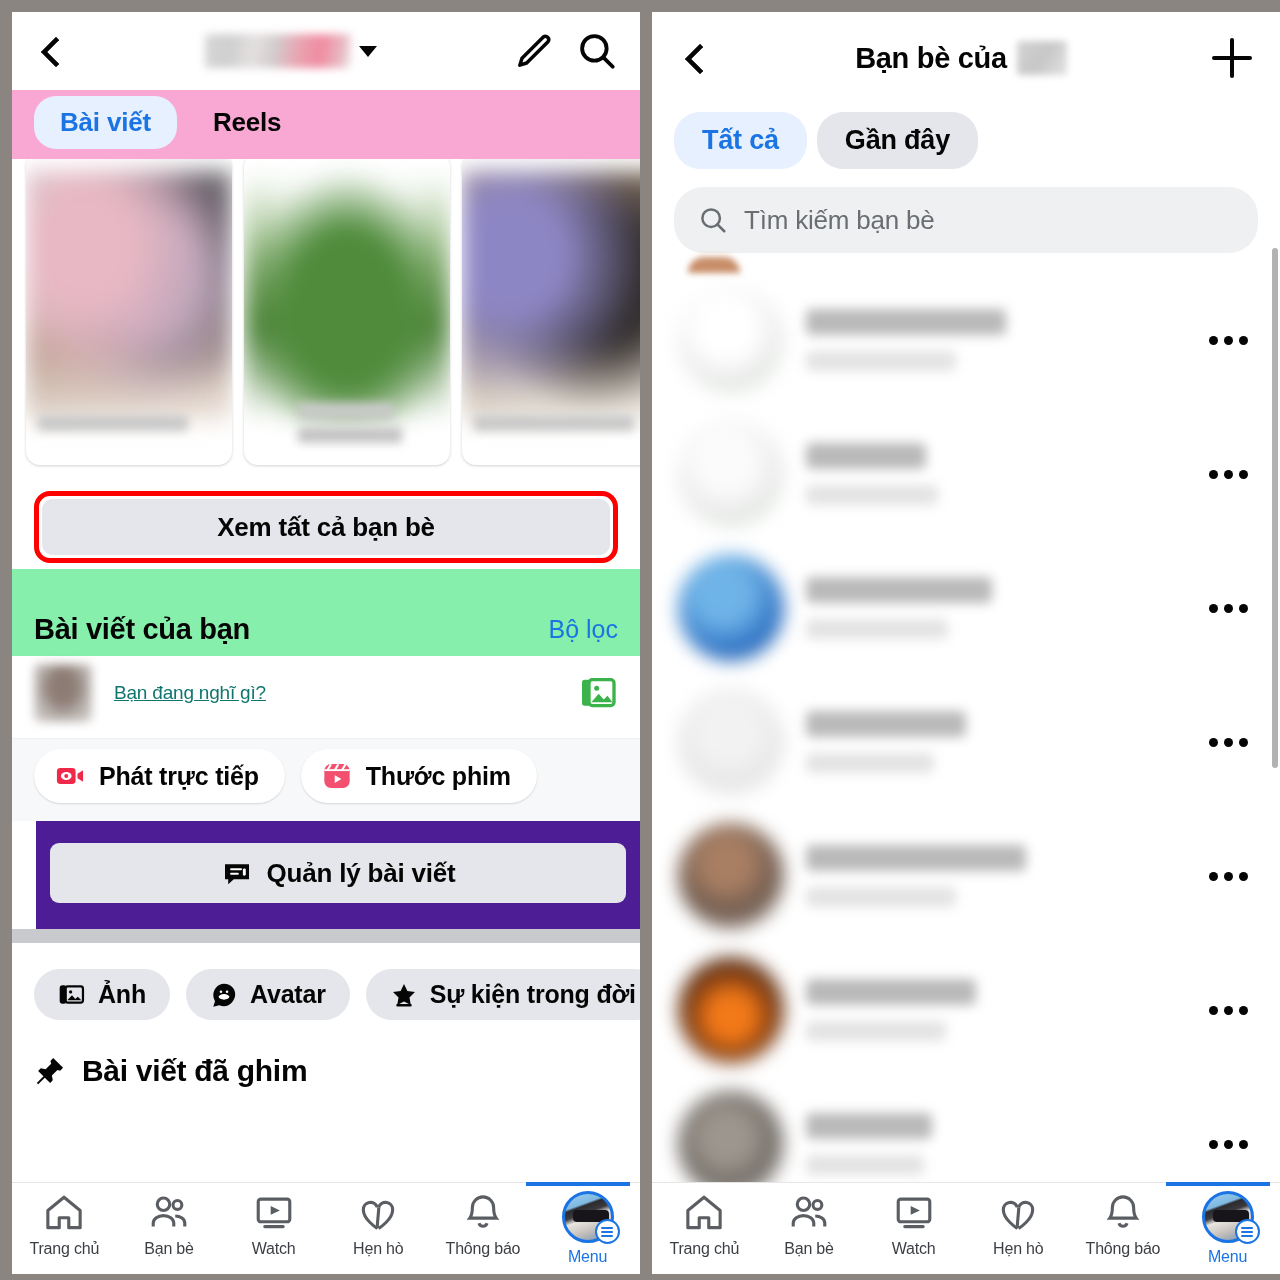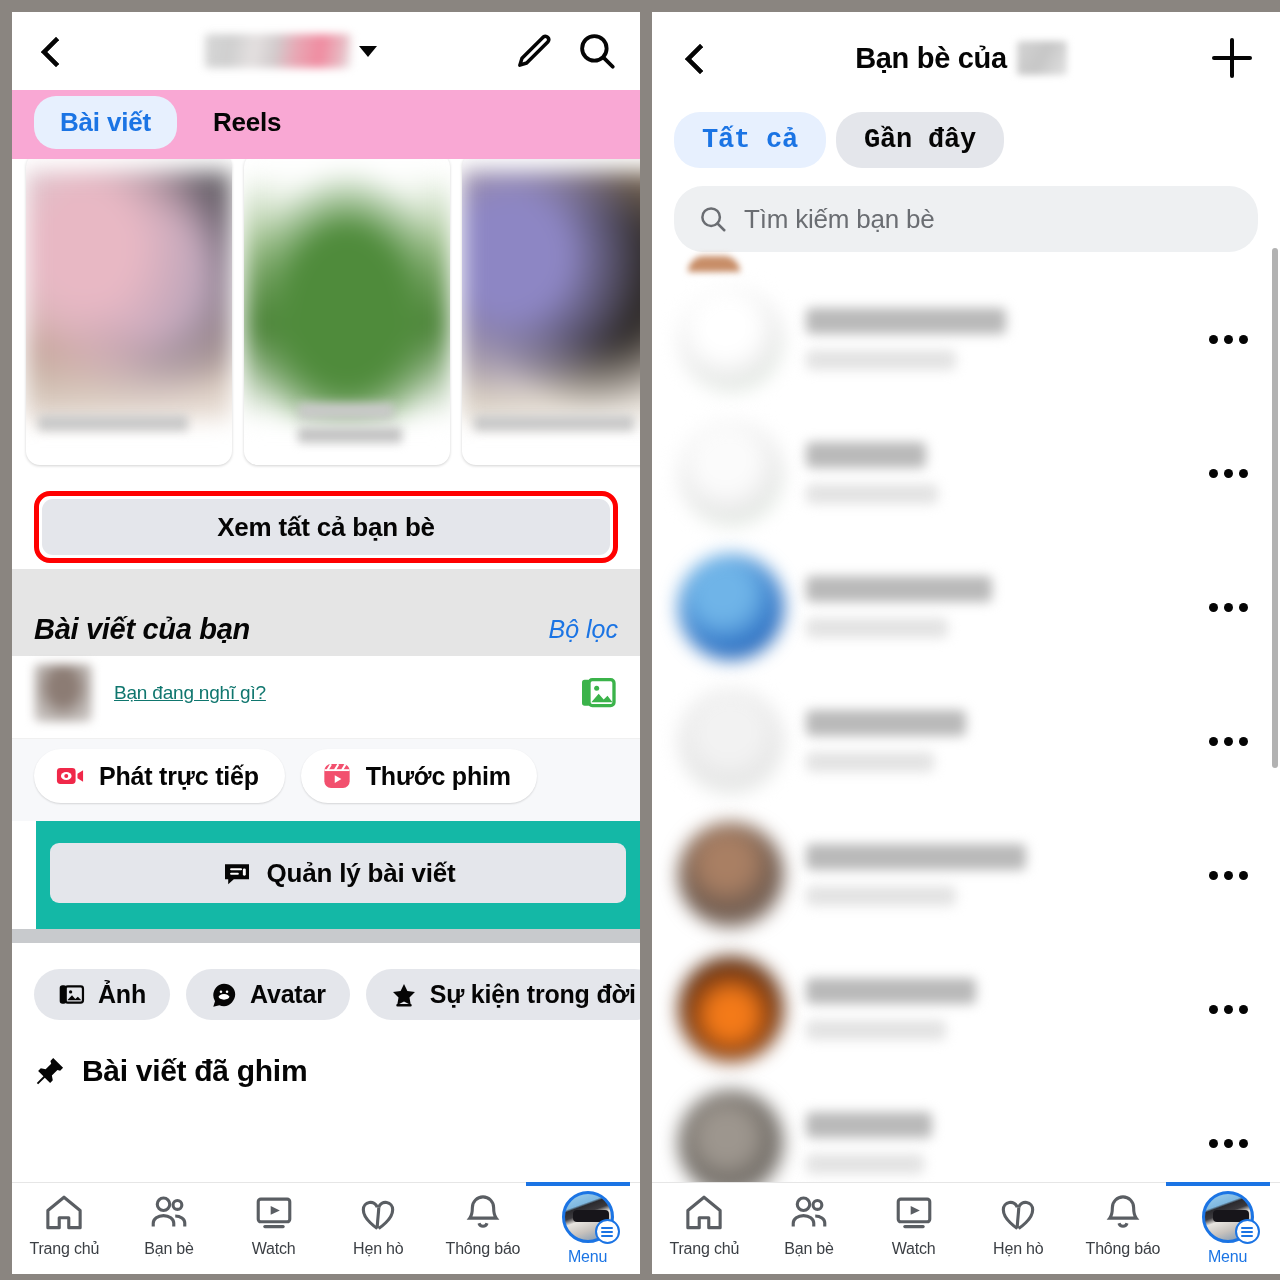--- a/index.html
+++ b/index.html
@@ -136,21 +136,21 @@
     border: 5px solid #ff0000; border-radius: 16px; padding: 3px;
   }
   .see-all-btn {
     background: #e4e6eb; border-radius: 11px;
     height: 56px; display: flex; align-items: center; justify-content: center;
     font-size: 26px; font-weight: 700; color: #050505; letter-spacing: -.2px;
   }
 
   .posts-head {
     display: flex; align-items: center; justify-content: space-between;
-    padding: 44px 22px 10px; background: #e5e5e5; font-style: italic;
+    padding: 44px 22px 10px; background: #86efac;
   }
   .posts-head h2 { font-size: 29px; font-weight: 700; color: #050505; letter-spacing: -.3px; }
   .bo-loc { font-size: 25px; color: #1b74e4; font-weight: 400; }
 
   .composer {
     display: flex; align-items: center; gap: 22px;
     padding: 8px 22px 16px; background: #fff;
   }
   .avatar-sm {
     width: 58px; height: 58px; border-radius: 5px; flex: 0 0 auto;
@@ -164,21 +164,21 @@
     background: #f7f8fa; border-top: 1px solid #f0f0f0;
   }
   .qbtn {
     display: flex; align-items: center; gap: 13px;
     background: #fff; border-radius: 28px;
     padding: 11px 26px 11px 20px;
     box-shadow: 0 1px 2px rgba(0,0,0,.14);
     font-size: 25px; font-weight: 700; color: #050505; letter-spacing: -.2px;
   }
 
-  .manage-wrap { padding: 22px 14px 26px; background: #14b8a6; margin-left: 24px; }
+  .manage-wrap { padding: 22px 14px 26px; background: #4c1d95; margin-left: 24px; }
   .manage-btn {
     background: #e4e6eb; border-radius: 9px; height: 60px;
     display: flex; align-items: center; justify-content: center; gap: 14px;
     font-size: 26px; font-weight: 700; color: #050505; letter-spacing: -.2px;
   }
 
   .thick-sep { height: 14px; background: #c8cacd; }
 
   .chips-row { display: flex; gap: 16px; padding: 26px 22px 16px; background: #fff; }
   .chip {
@@ -206,21 +206,21 @@
     background: linear-gradient(120deg,#d4d4d4,#c6c6c6,#e2e2e2);
     filter: blur(3.5px);
   }
   .plus-btn { width: 44px; height: 44px; position: relative; flex: 0 0 auto; }
   .plus-btn::before, .plus-btn::after {
     content: ""; position: absolute; background: #050505; border-radius: 2px;
   }
   .plus-btn::before { left: 2px; top: 20px; width: 40px; height: 4px; }
   .plus-btn::after  { left: 20px; top: 2px; width: 4px; height: 40px; }
 
-  .r-filters { display: flex; gap: 10px; padding: 8px 22px 14px; background:#fff;font-family:Liberation Mono, monospace; }
+  .r-filters { display: flex; gap: 10px; padding: 8px 22px 14px; background:#fff; }
   .fpill { padding: 13px 28px; border-radius: 26px; font-size: 27px; font-weight: 700; letter-spacing: -.2px; }
   .fpill.sel { background:#e7f0fe; color:#1b74e4; }
   .fpill.un  { background:#e4e6eb; color:#050505; }
 
   .r-search {
     margin: 4px 22px 0; height: 66px; border-radius: 29px; background:#eef0f2;
     display:flex; align-items:center; gap:16px; padding: 0 24px;
   }
   .r-search .ph { font-size: 26px; color:#6a6d72; letter-spacing:-.2px; }
 

